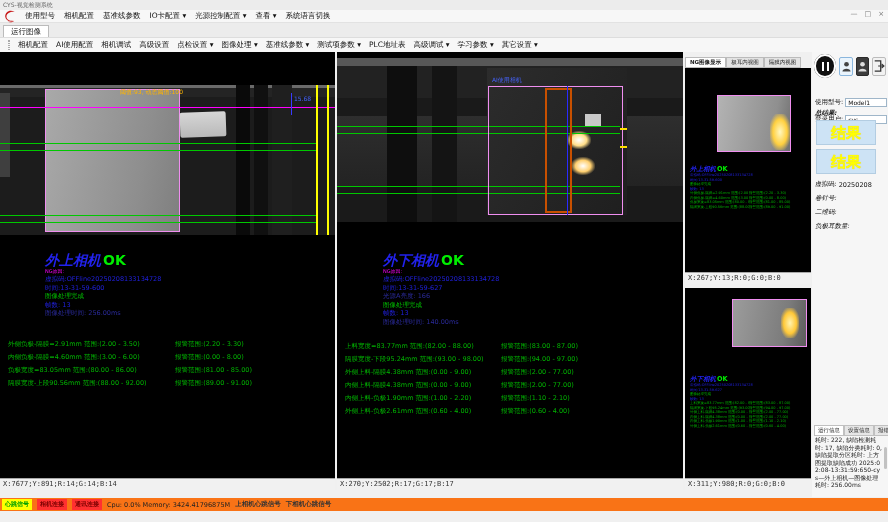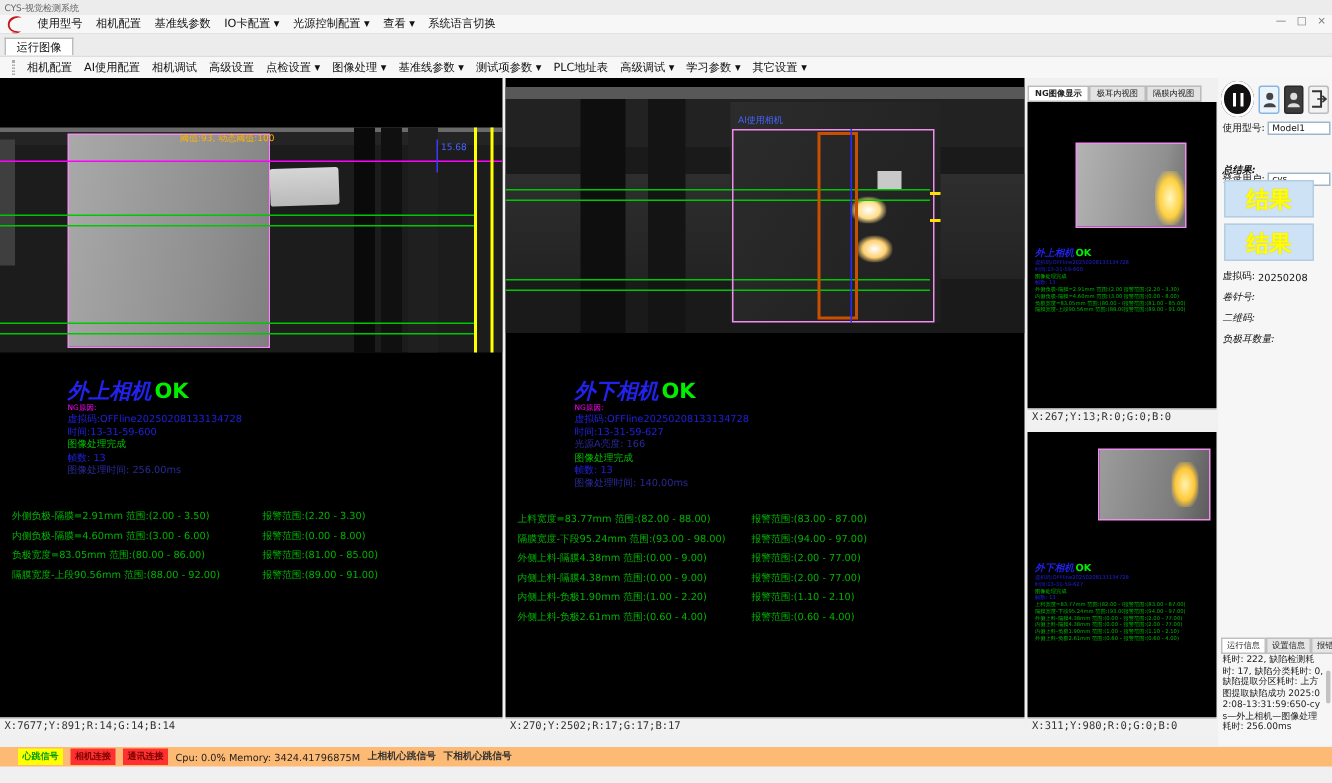--- a/index.html
+++ b/index.html
@@ -127,22 +127,22 @@
                text-shadow:0 0 1px #e8c800; }
   .stext { position:absolute; left:3px; font-size:6.5px; color:#111; white-space:nowrap;font-style:italic; }
   .logtabs { position:absolute; left:2px; top:373px; display:flex; }
   .ltab { font-size:5.5px; color:#222; padding:1px 3px; background:#e6e6e6; border:1px solid #c0c0c0; white-space:nowrap; }
   .ltab.active { background:#fff; }
   .logtext { position:absolute; left:3px; top:384px; width:68px; font-size:6px; line-height:7.5px; color:#222;
              word-break:break-all; }
   .logscroll { position:absolute; left:72px; top:395px; width:3px; height:22px; background:#c2c2c2; border-radius:2px; }
 
   
-  .statusbar { position:absolute; left:0; top:498px; width:888px; height:13px; background:#fdba74;
-               display:flex; align-items:center; gap:5px; padding-left:12px; }
+  .statusbar { position:absolute; left:0; top:498px; width:888px; height:13px; background:#f97316;
+               display:flex; align-items:center; gap:5px; padding-left:2px; }
   .badge { font-size:6px; padding:1px 3px; font-weight:bold; }
   .b-heart { background:#ffff00; color:#00a000; }
   .b-red { background:#ff3030; color:#7a0000; }
   .sb-text { font-size:6.5px; color:#222; }
   .sb-link { font-size:6.5px; color:#333; font-weight:bold; }
 </style>
 </head>
 <body>
 
 <div id="app">
@@ -399,21 +399,21 @@
         <svg width="12" height="12" viewBox="0 0 14 14">
             <path d="M2 1 h7 v12 h-7" fill="none" stroke="#333" stroke-width="1.5"></path>
             <path d="M6 7 h6.5 M10 4.5 L12.8 7 l-2.8 2.5" fill="none" stroke="#333" stroke-width="1.3"></path>
           </svg>
       </div>
     </div>
     <div class="srow" style="top:29px;margin-top:34px;">
       <span class="slabel">登录用户:</span>
       <span class="sinput">cys</span>
     </div>
-    <div class="srow" style="top:29px;">
+    <div class="srow" style="top:46px;">
       <span class="slabel">使用型号:</span>
       <span class="sinput">Model1</span>
     </div>
     <div class="stext" style="top:57px; font-weight:bold;">总结果:</div>
     <div class="resultbox" style="top:68px;">结果</div>
     <div class="resultbox" style="top:97px;">结果</div>
     <div class="srow" style="top:128px;">
       <span class="slabel">虚拟码:</span>
       <span>20250208</span>
     </div>

